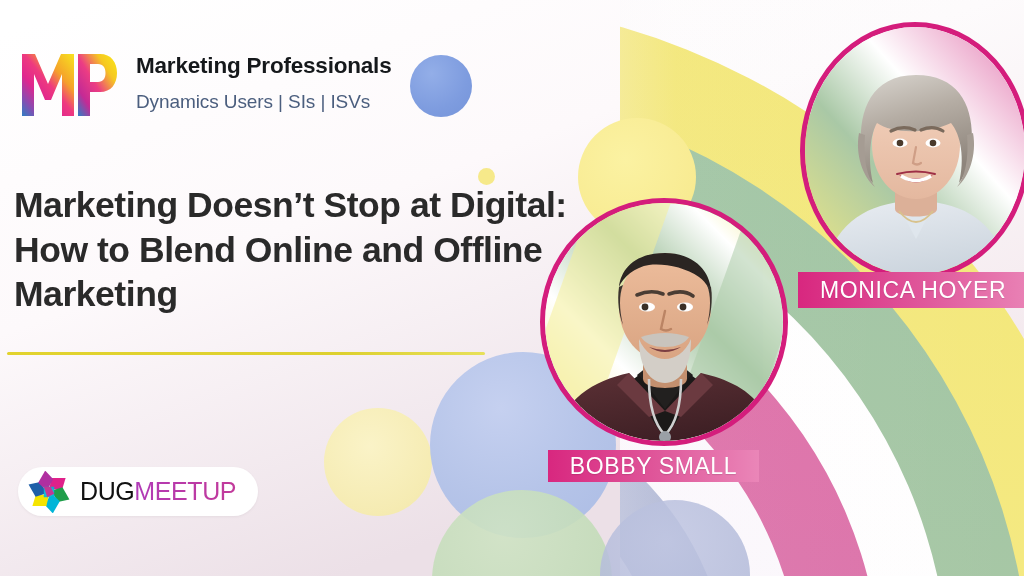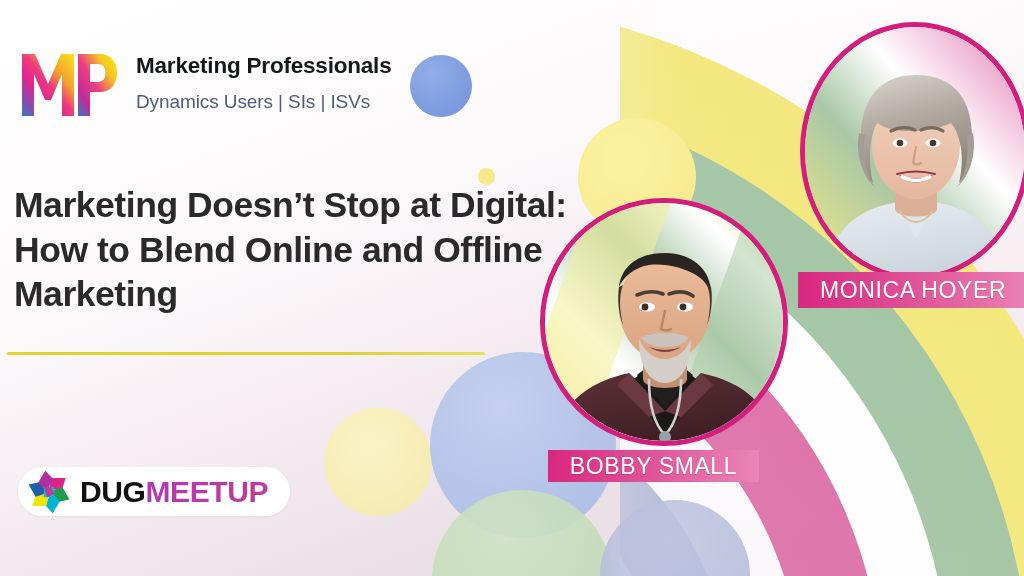--- a/index.html
+++ b/index.html
@@ -99,21 +99,21 @@
 
   
   #dug-pill {
     position:absolute; left:18px; top:467px;
     height:49px; padding:0 22px 0 10px;
     background:#ffffff; border-radius:26px;
     display:flex; align-items:center; gap:10px;
     box-shadow:0 1px 3px rgba(0,0,0,.05);
   }
   .dug-mark { width:42px; height:42px; display:block; }
-  .dug-word { font-size:30px; font-weight:700; letter-spacing:-.4px; white-space:nowrap; }
+  .dug-word { font-size:25px; font-weight:400; letter-spacing:-.4px; white-space:nowrap; }
   .dug-word .dug { color:#111111; }
   .dug-word .meetup {
     background:linear-gradient(90deg,#b03ab8 0%,#b93aa8 45%,#c23a9a 100%);
     -webkit-background-clip:text; background-clip:text; color:transparent;
   }
   .ring {
     position:absolute; border-radius:50%;
     border:5px solid #d41d7c;
     overflow:hidden;
     background:transparent;

